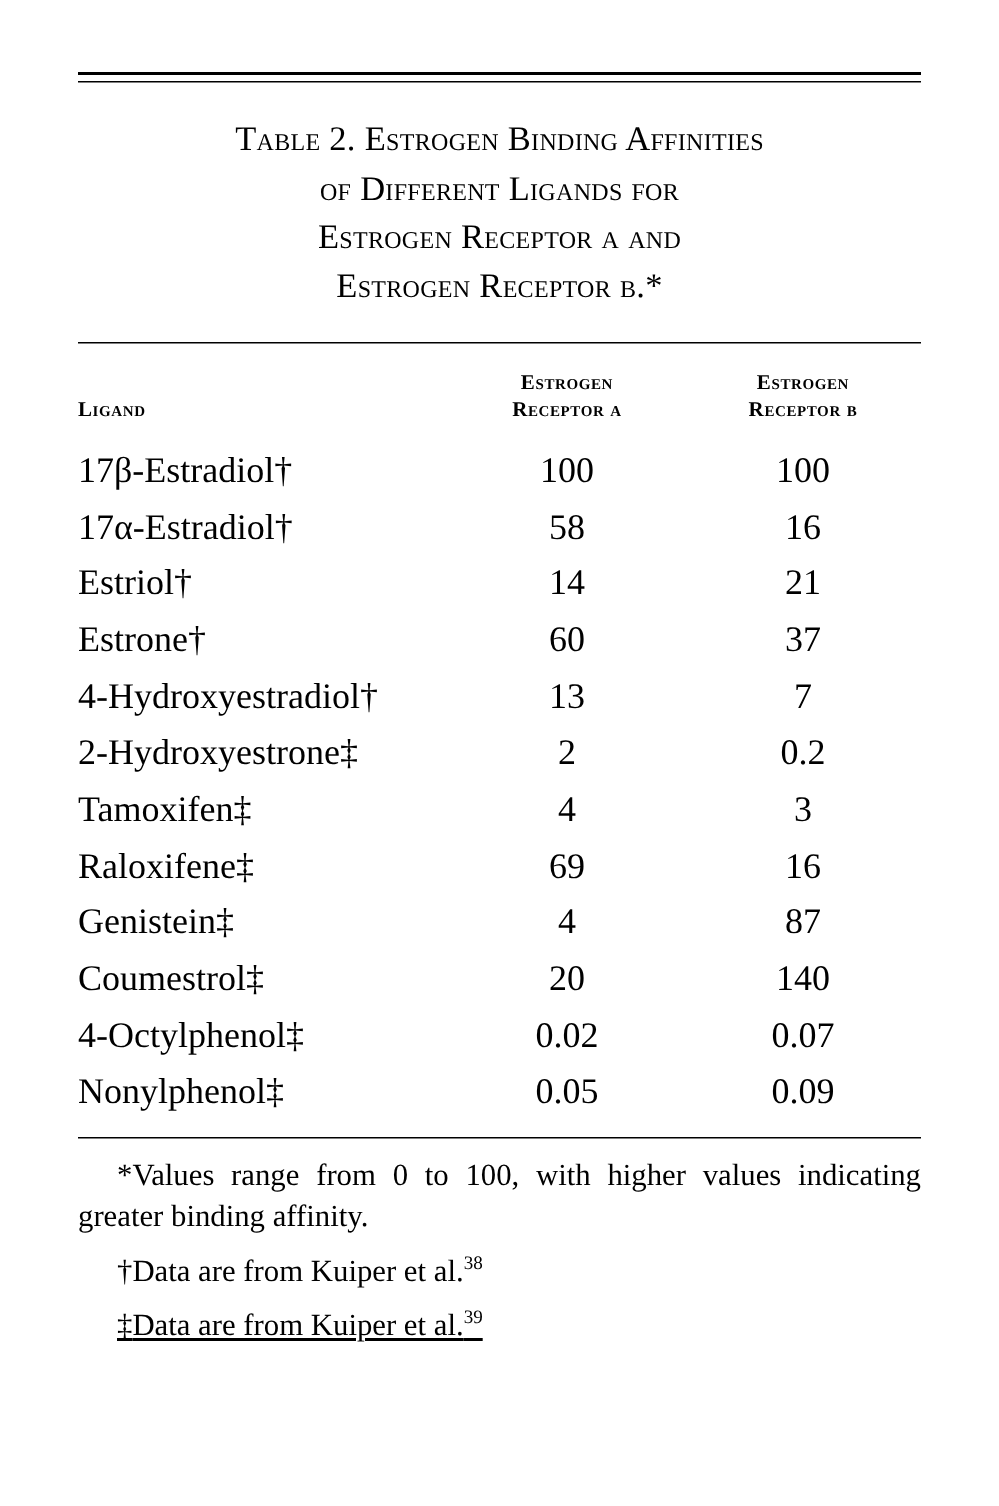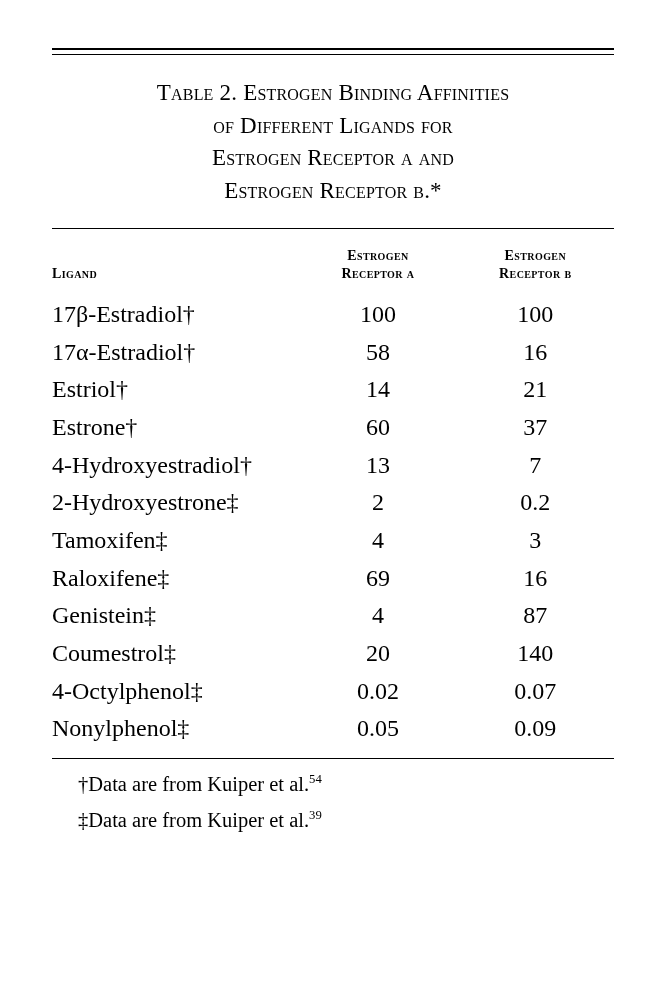--- a/index.html
+++ b/index.html
@@ -97,21 +97,21 @@
   .footnotes {
     margin-top: 12px;
     font-size: 20.5px;
     line-height: 1.33;
     text-align: justify;
   }
   .footnote {
     text-indent: 26px;
     margin-bottom: 9px;
   }
-  .footnote:last-child { margin-bottom: 16px; }
+  .footnote:last-child { margin-bottom: 16px; text-decoration: underline; }
   sup {
     font-size: 0.62em;
     vertical-align: super;
     line-height: 0;
   }
 </style>
 </head>
 <body>
 
 <div class="page">
@@ -208,20 +208,23 @@
         <td class="cell-num">0.05</td>
         <td class="cell-num">0.09</td>
       </tr>
     </tbody>
   </table>
 
   <div class="rule-bottom"></div>
 
   <div class="footnotes">
     <div class="footnote">
-      <span>†</span><span>Data are from Kuiper et al.</span><sup>54</sup>
+      <span>*</span><span>Values range from 0 to 100, with higher values indicating greater binding affinity.</span>
+    </div>
+    <div class="footnote">
+      <span>†</span><span>Data are from Kuiper et al.</span><sup>38</sup>
     </div>
     <div class="footnote">
       <span>‡</span><span>Data are from Kuiper et al.</span><sup>39</sup>
     </div>
   </div>
 
 </div>
 
 </body></html>

